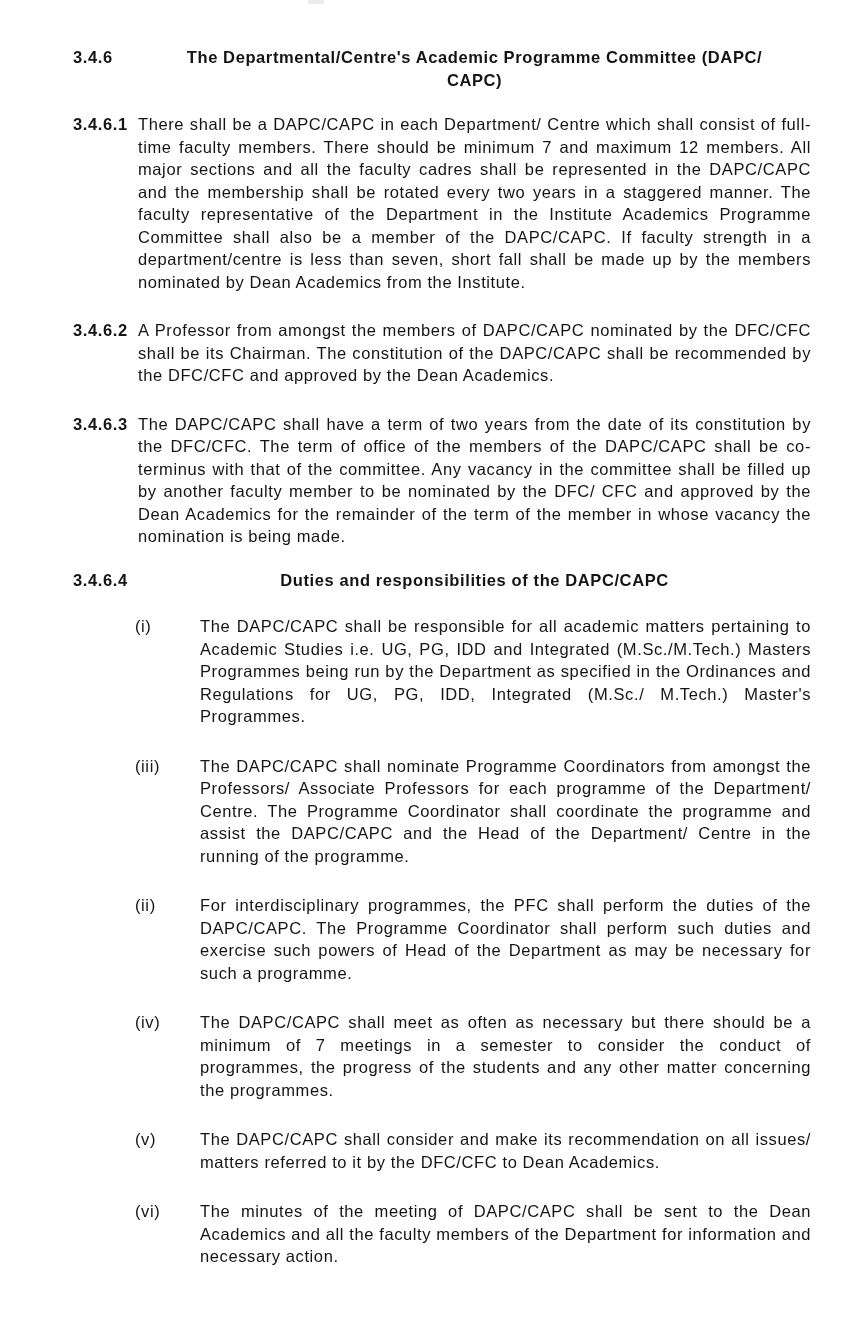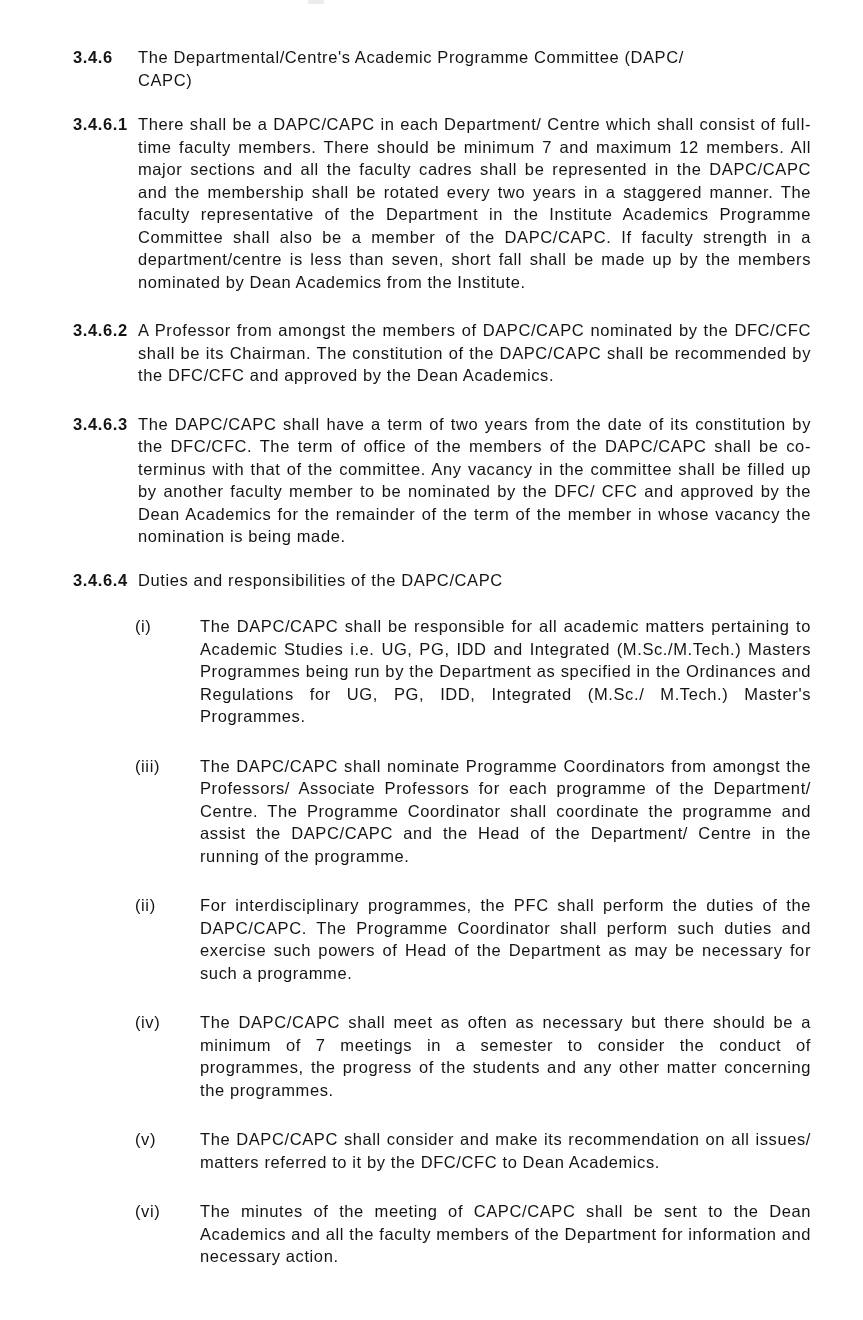--- a/index.html
+++ b/index.html
@@ -39,22 +39,22 @@
   }
   .num {
     flex: 0 0 65px;
     font-weight: bold;
   }
   .ptext {
     flex: 1 1 auto;
     text-align: justify;
   }
   .ptext.bold {
-    font-weight: normal;
-    text-align: left;
+    font-weight: bold;
+    text-align: center;
     white-space: pre-line;
   }
   .section-gap-small {
     margin-bottom: 21px;
     margin-top: 26px;
   }
   .heading44 {
     margin-bottom: 24px;
   }
   .duties {
@@ -129,18 +129,18 @@
         <div class="dtext">The DAPC/CAPC shall meet as often as necessary but there should be a minimum of 7 meetings in a semester to consider the conduct of programmes, the progress of the students and any other matter concerning the programmes.</div>
       </div>
 
       <div class="duty">
         <span class="dlabel">(v)</span>
         <div class="dtext">The DAPC/CAPC shall consider and make its recommendation on all issues/ matters referred to it by the DFC/CFC to Dean Academics.</div>
       </div>
 
       <div class="duty">
         <span class="dlabel">(vi)</span>
-        <div class="dtext">The minutes of the meeting of CAPC/CAPC shall be sent to the Dean Academics and all the faculty members of the Department for information and necessary action.</div>
+        <div class="dtext">The minutes of the meeting of DAPC/CAPC shall be sent to the Dean Academics and all the faculty members of the Department for information and necessary action.</div>
       </div>
 
     </div>
   </div>
 </div>
 
 </body></html>

